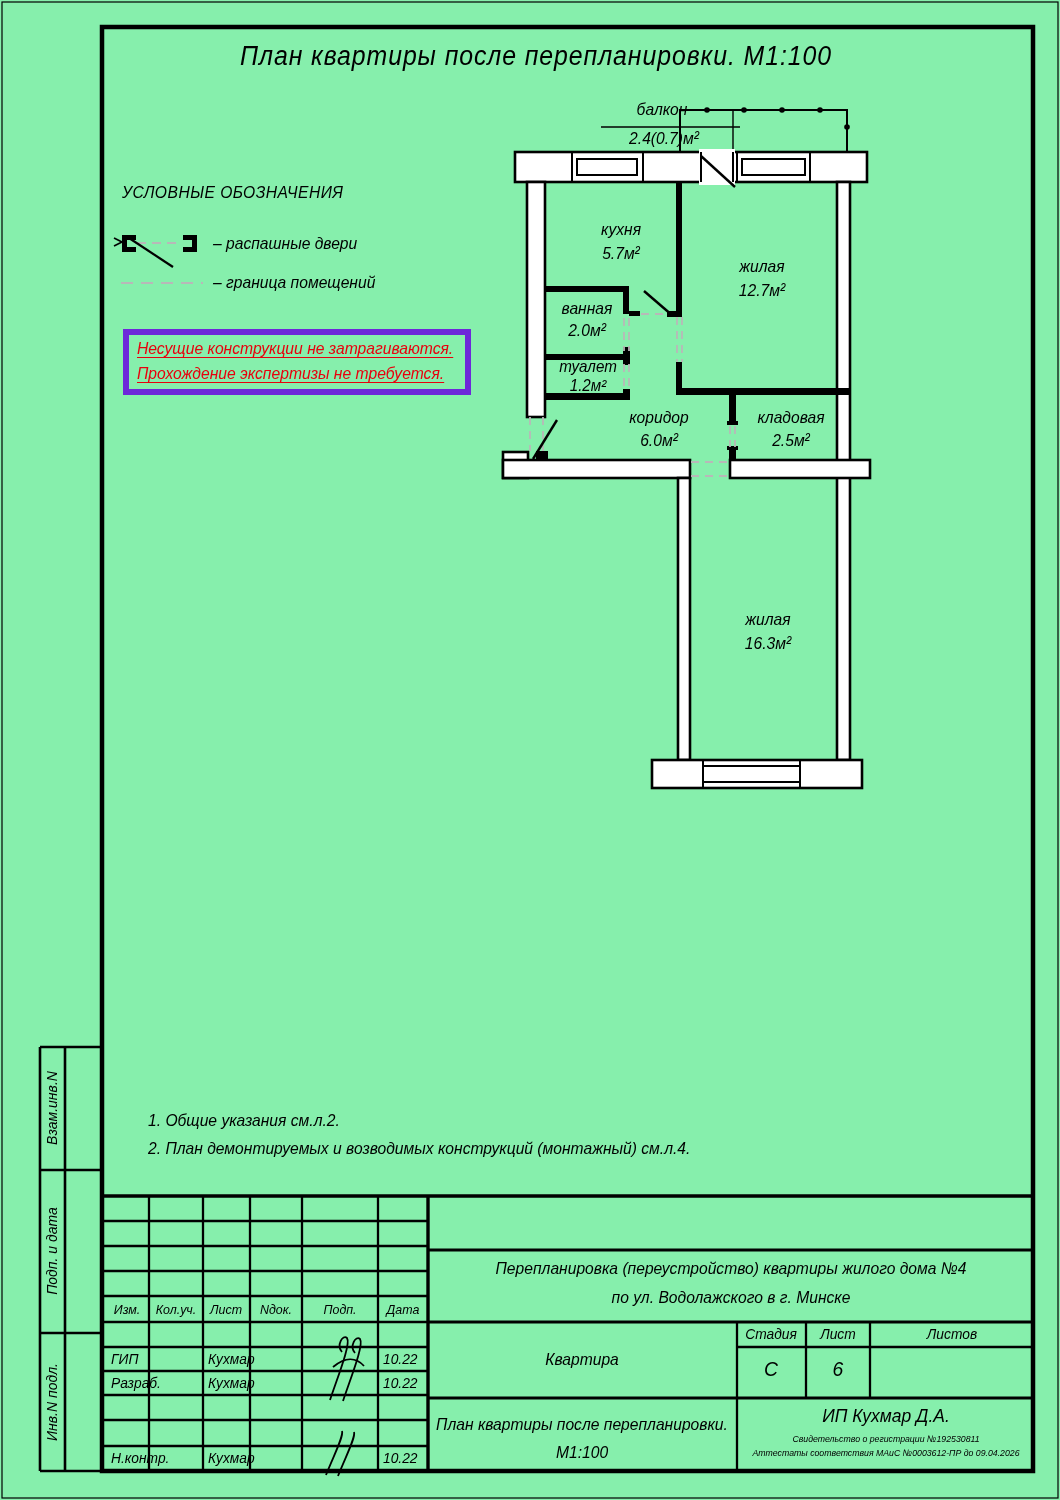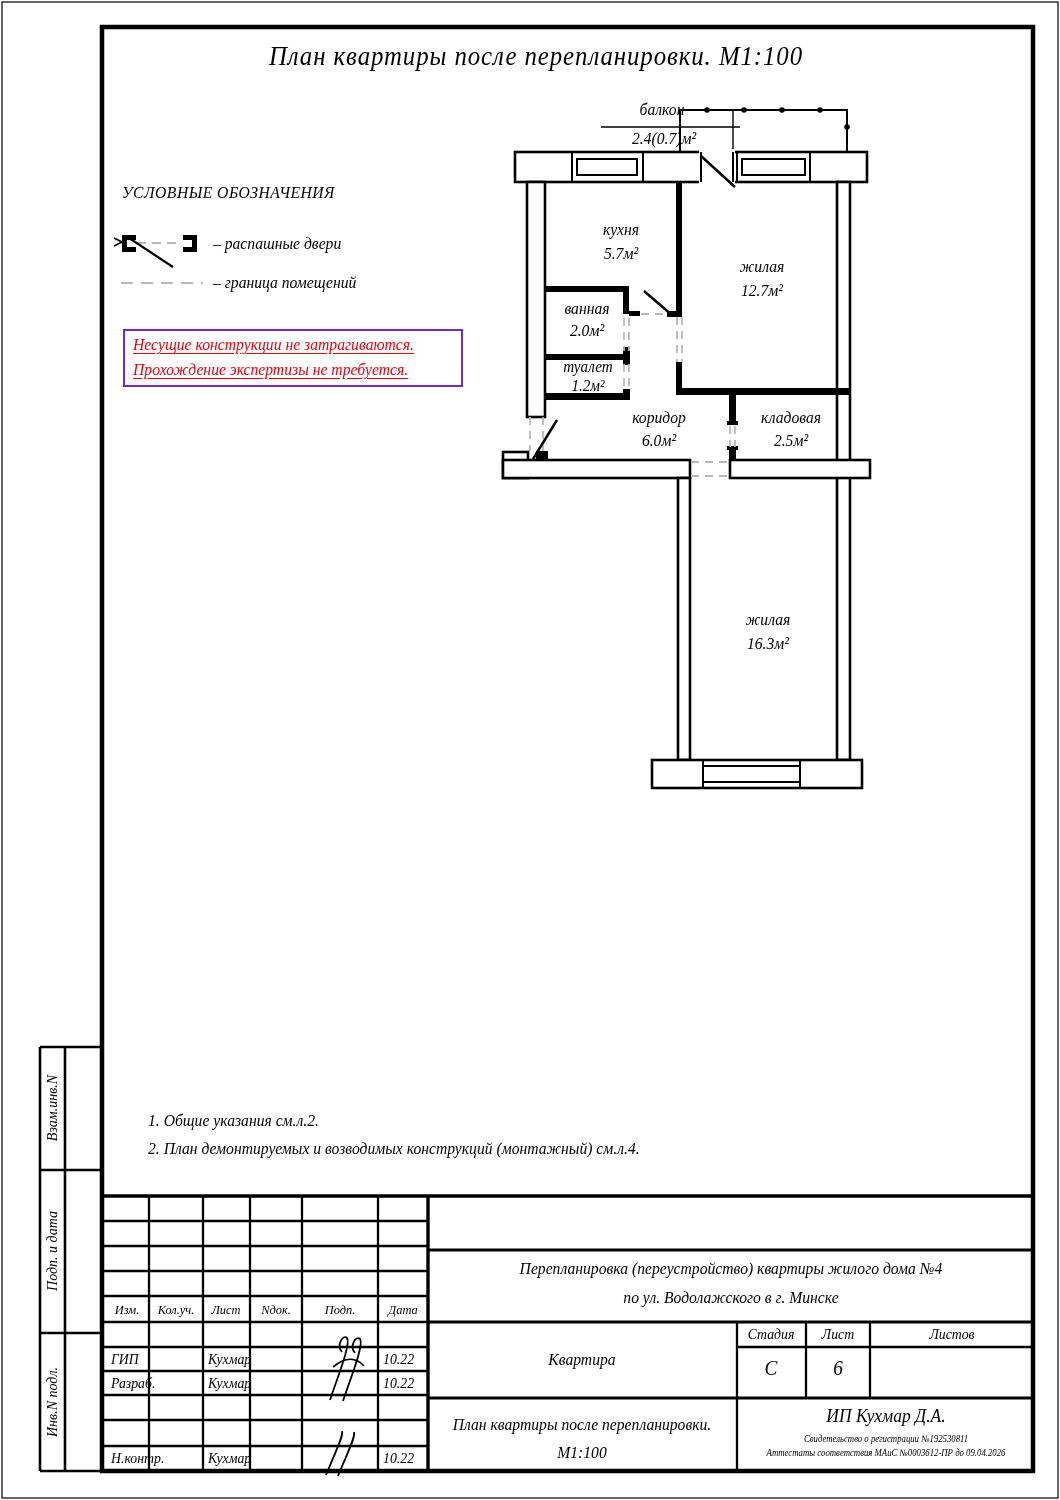--- a/index.html
+++ b/index.html
@@ -1,26 +1,26 @@
 <!DOCTYPE html>
 <html><head>
 <meta charset="utf-8">
 <style>
   html,body{margin:0;padding:0;background:#9a9a9a;}
-  .page{position:relative;width:1060px;height:1500px;background:#ffffff;
-        font-family:Liberation Serif, serif;font-style:italic;color:#000;overflow:hidden;}
+  .page{position:relative;width:1060px;height:1500px;background:#86efac;
+        font-family:Liberation Sans, sans-serif;font-style:italic;color:#000;overflow:hidden;}
   svg.lines{position:absolute;left:0;top:0;}
   .t{position:absolute;white-space:nowrap;line-height:1.1;}
   .c{transform:translateX(-50%) scaleX(.92);}
   .lx{transform:scaleX(.92);transform-origin:left center;}
   .room{text-align:center;font-size:17px;line-height:24px;}
   .title{font-size:27px;letter-spacing:1px;}
   .legend-h{font-size:17px;letter-spacing:.5px;}
   .legend-i{font-size:17px;}
-  .warning{position:absolute;left:123px;top:329px;width:322px;border:2px solid #6d28d9;
+  .warning{position:absolute;left:123px;top:329px;width:322px;border:6px solid #6d28d9;
            color:#e8000d;font-size:16.5px;line-height:25px;padding:1px 6px 3px 8px;}
   .warning div{text-decoration:underline;text-underline-offset:3px;transform:scaleX(.95);transform-origin:left center;white-space:nowrap;}
   .note{font-size:17px;}
   .hdr{font-size:13.5px;}
   .cell{font-size:15px;}
   .big{font-size:21px;}
   .proj{font-size:17px;}
   .small{font-size:9.5px;}
   .vert{transform:translate(-50%,-50%) rotate(-90deg);font-size:14px;white-space:nowrap;}
 </style>

